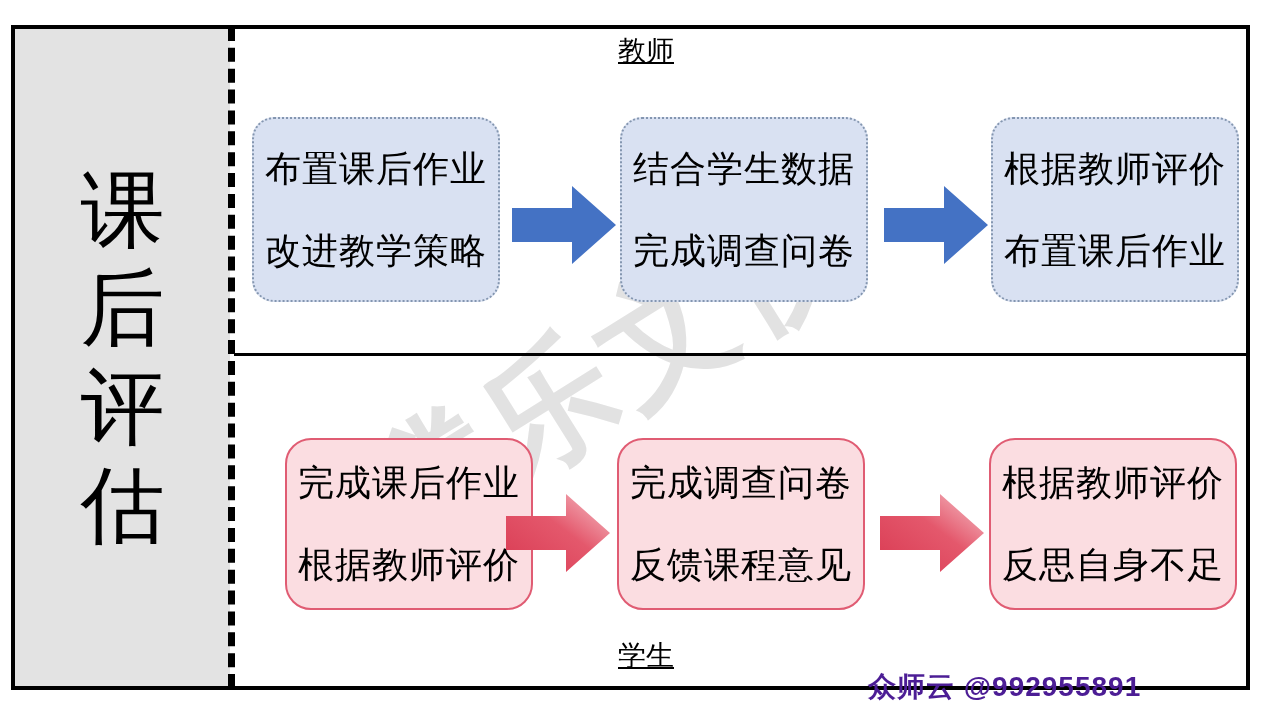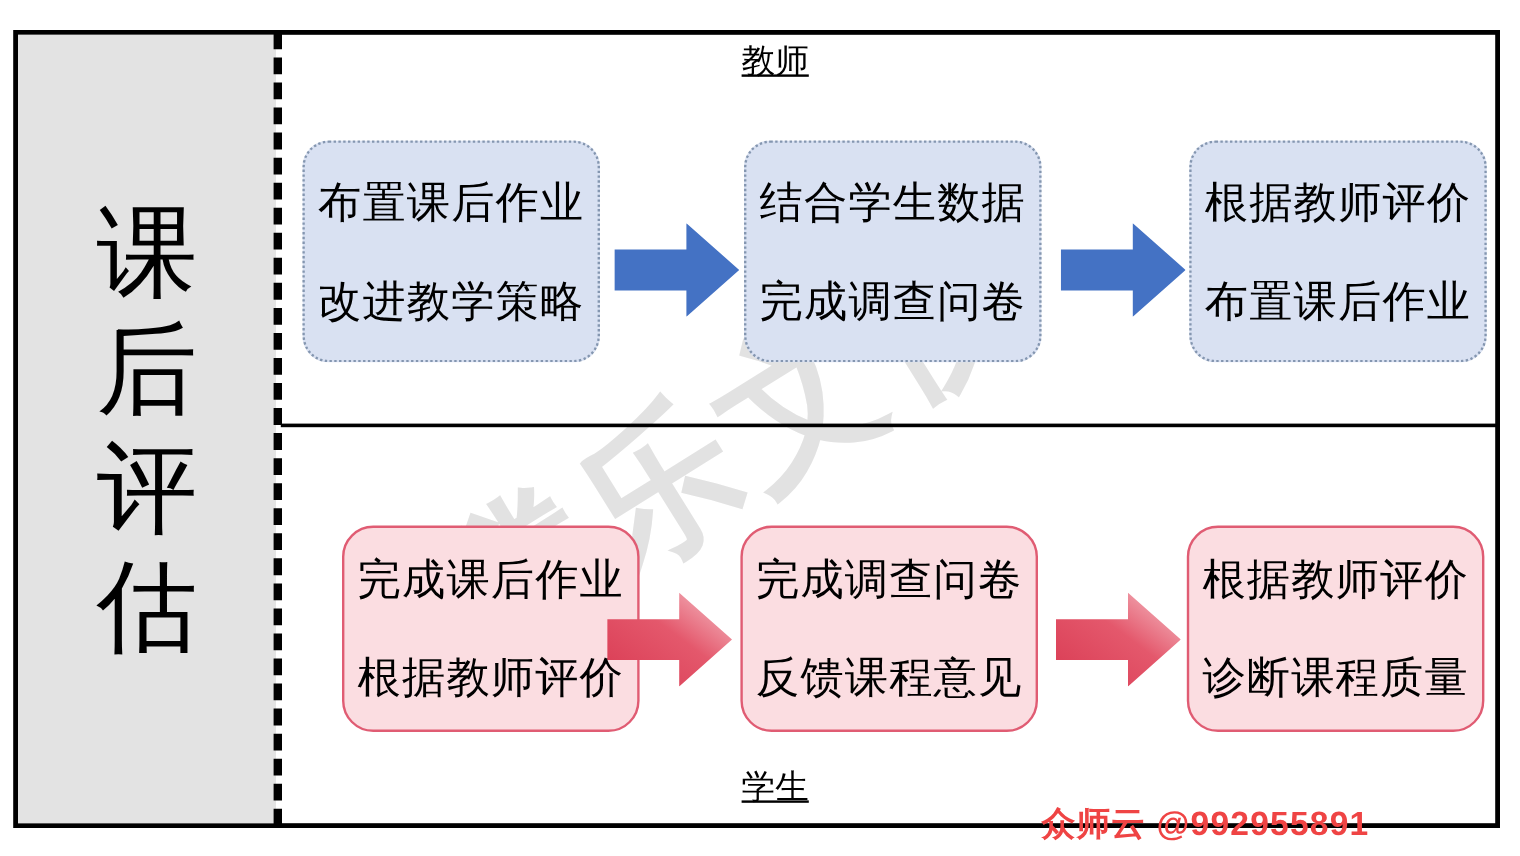--- a/index.html
+++ b/index.html
@@ -43,21 +43,21 @@
     pointer-events: none;
     z-index: 1;
   }
   .wm-corner {
     position: absolute;
     left: 868px;
     top: 668px;
     font-size: 28px;
     font-weight: bold;
     letter-spacing: 1px;
-    color: #ef4444;
+    color: #4c1d95;
     white-space: nowrap;
     user-select: none;
     pointer-events: none;
     z-index: 6;
   }
 
   
   .frame {
     position: absolute;
     left: 11px;
@@ -243,21 +243,21 @@
   <div class="box pink p1">
     <div class="line first">完成课后作业</div>
     <div class="line">根据教师评价</div>
   </div>
   <div class="box pink p2">
     <div class="line first">完成调查问卷</div>
     <div class="line">反馈课程意见</div>
   </div>
   <div class="box pink p3">
     <div class="line first">根据教师评价</div>
-    <div class="line">诊断课程质量</div>
+    <div class="line">反思自身不足</div>
   </div>
 
   <div class="arrow a-pink-1">
     <svg viewBox="0 0 104 78" xmlns="http://www.w3.org/2000/svg">
       <defs>
         <linearGradient id="gpk1" x1="0" y1="1" x2="1" y2="0">
           <stop offset="0%" stop-color="#d93a52"></stop>
           <stop offset="55%" stop-color="#e4586c"></stop>
           <stop offset="100%" stop-color="#f6c4cb"></stop>
         </linearGradient>

